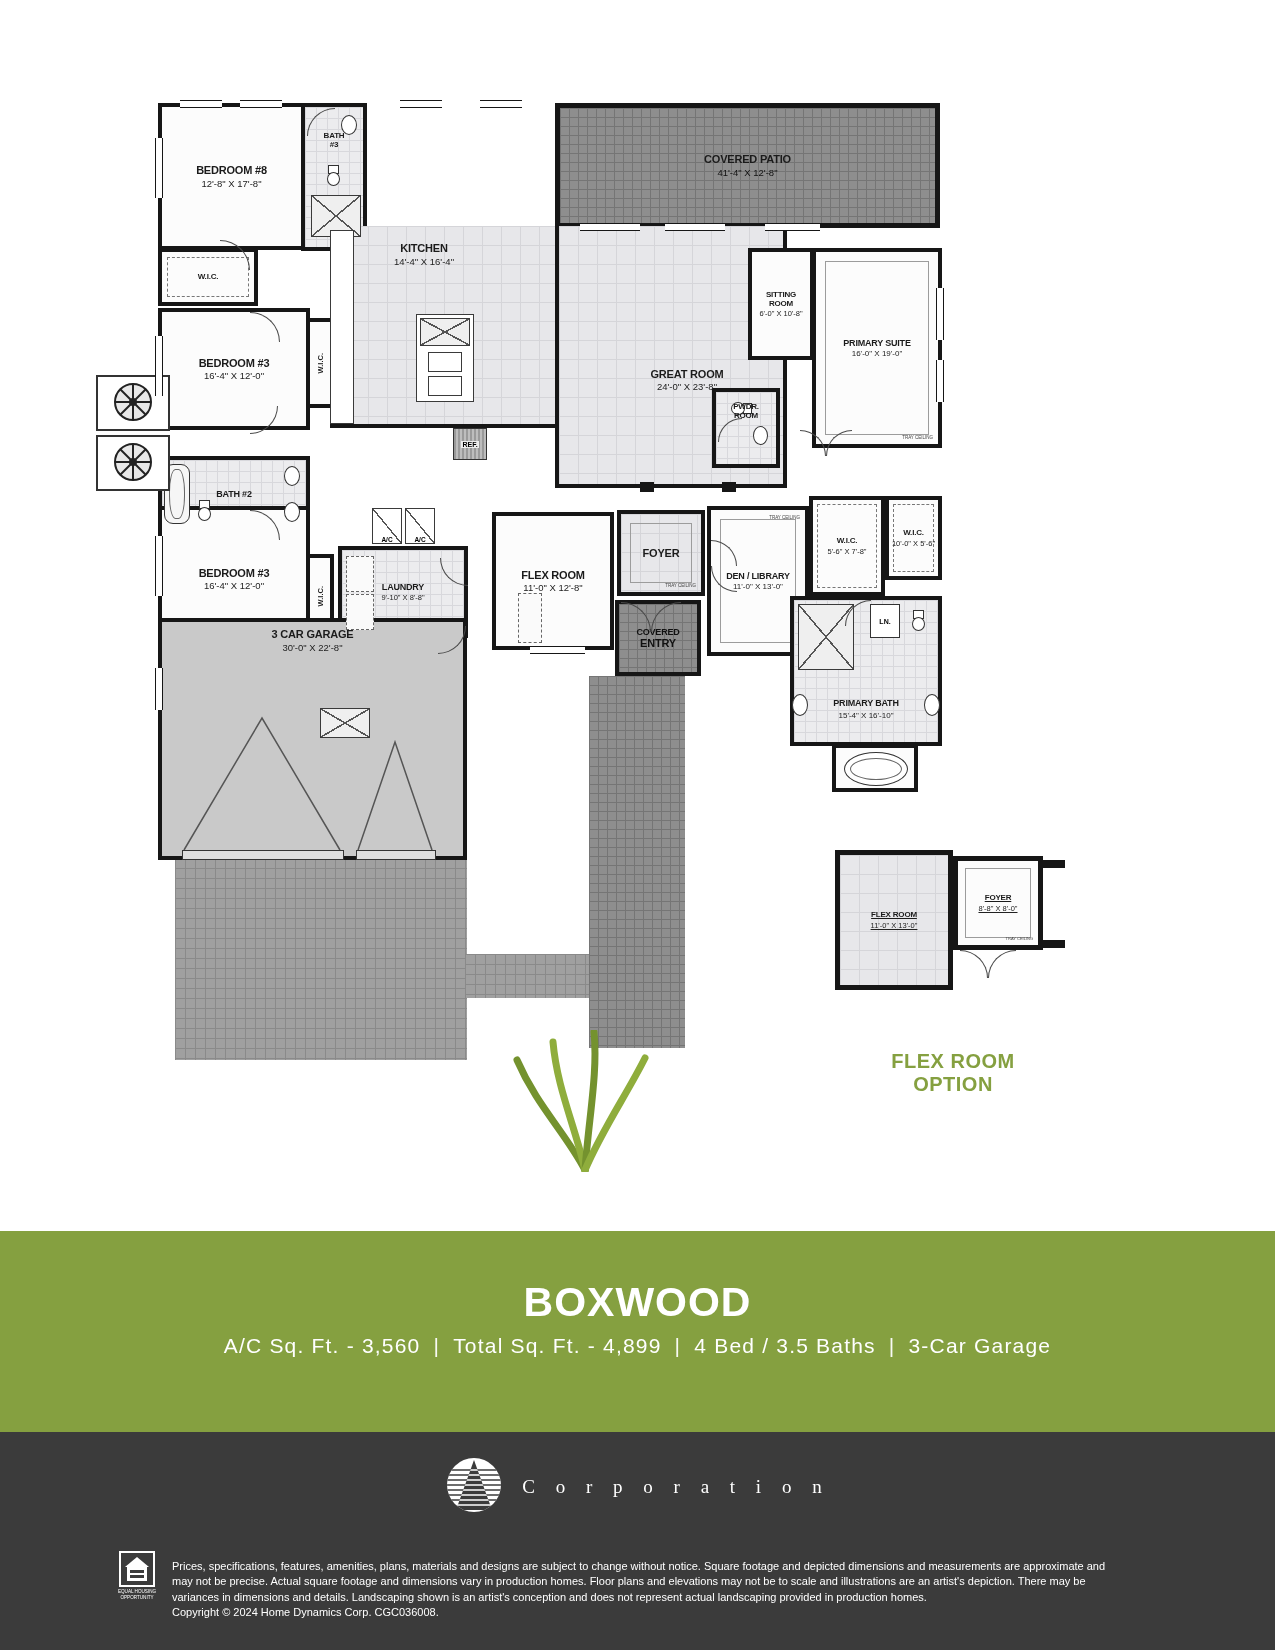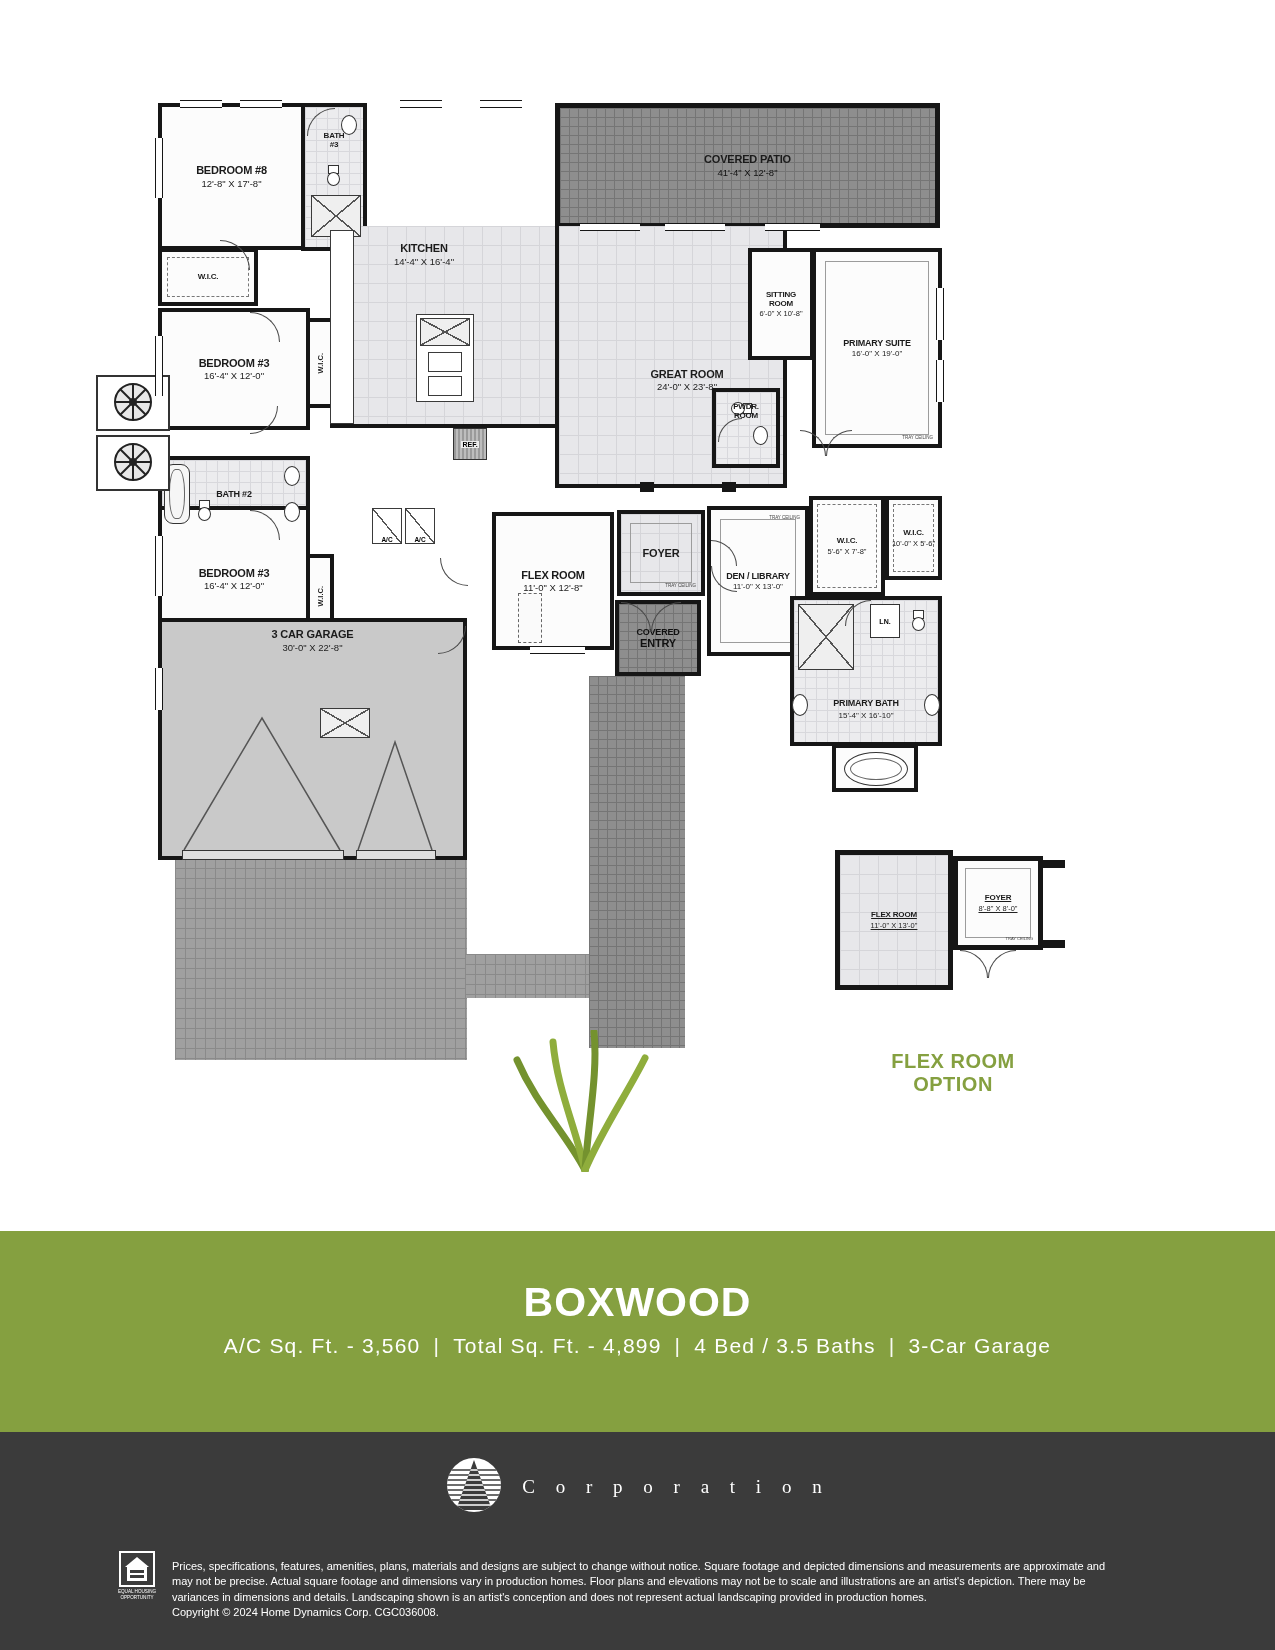--- a/index.html
+++ b/index.html
@@ -163,20 +163,26 @@
       <div class="fixture sink" style="right:6px;bottom:6px;width:16px;height:20px;"></div>
     </div>
 
     <div class="fixture diag" style="left:272px;top:420px;width:30px;height:36px;z-index:4;display:flex;align-items:flex-end;justify-content:center;">
       <span style="font-size:6.5px;font-weight:700;background:#fff;">A/C</span>
     </div>
     <div class="fixture diag" style="left:305px;top:420px;width:30px;height:36px;z-index:4;display:flex;align-items:flex-end;justify-content:center;">
       <span style="font-size:6.5px;font-weight:700;background:#fff;">A/C</span>
     </div>
 
+    <div class="room tile-sm" style="left:238px;top:458px;width:130px;height:92px;">
+      <div class="lbl lbl-sm" style="font-size:9px;">LAUNDRY</div>
+      <div class="dims dims-sm">9'-10" X 8'-8"</div>
+      <div class="dashedbox" style="left:4px;top:6px;width:26px;height:34px;"></div>
+      <div class="dashedbox" style="left:4px;top:44px;width:26px;height:34px;"></div>
+    </div>
 
     <div class="dashedbox" style="left:418px;top:505px;width:22px;height:48px;"></div>
 
     <div class="room carpet" style="left:206px;top:466px;width:28px;height:84px;">
       <span class="vtext">W.I.C.</span>
     </div>
 
     <div class="room carpet" style="left:58px;top:418px;width:152px;height:146px;">
       <div class="lbl">BEDROOM #3</div>
       <div class="dims">16'-4" X 12'-0"</div>

